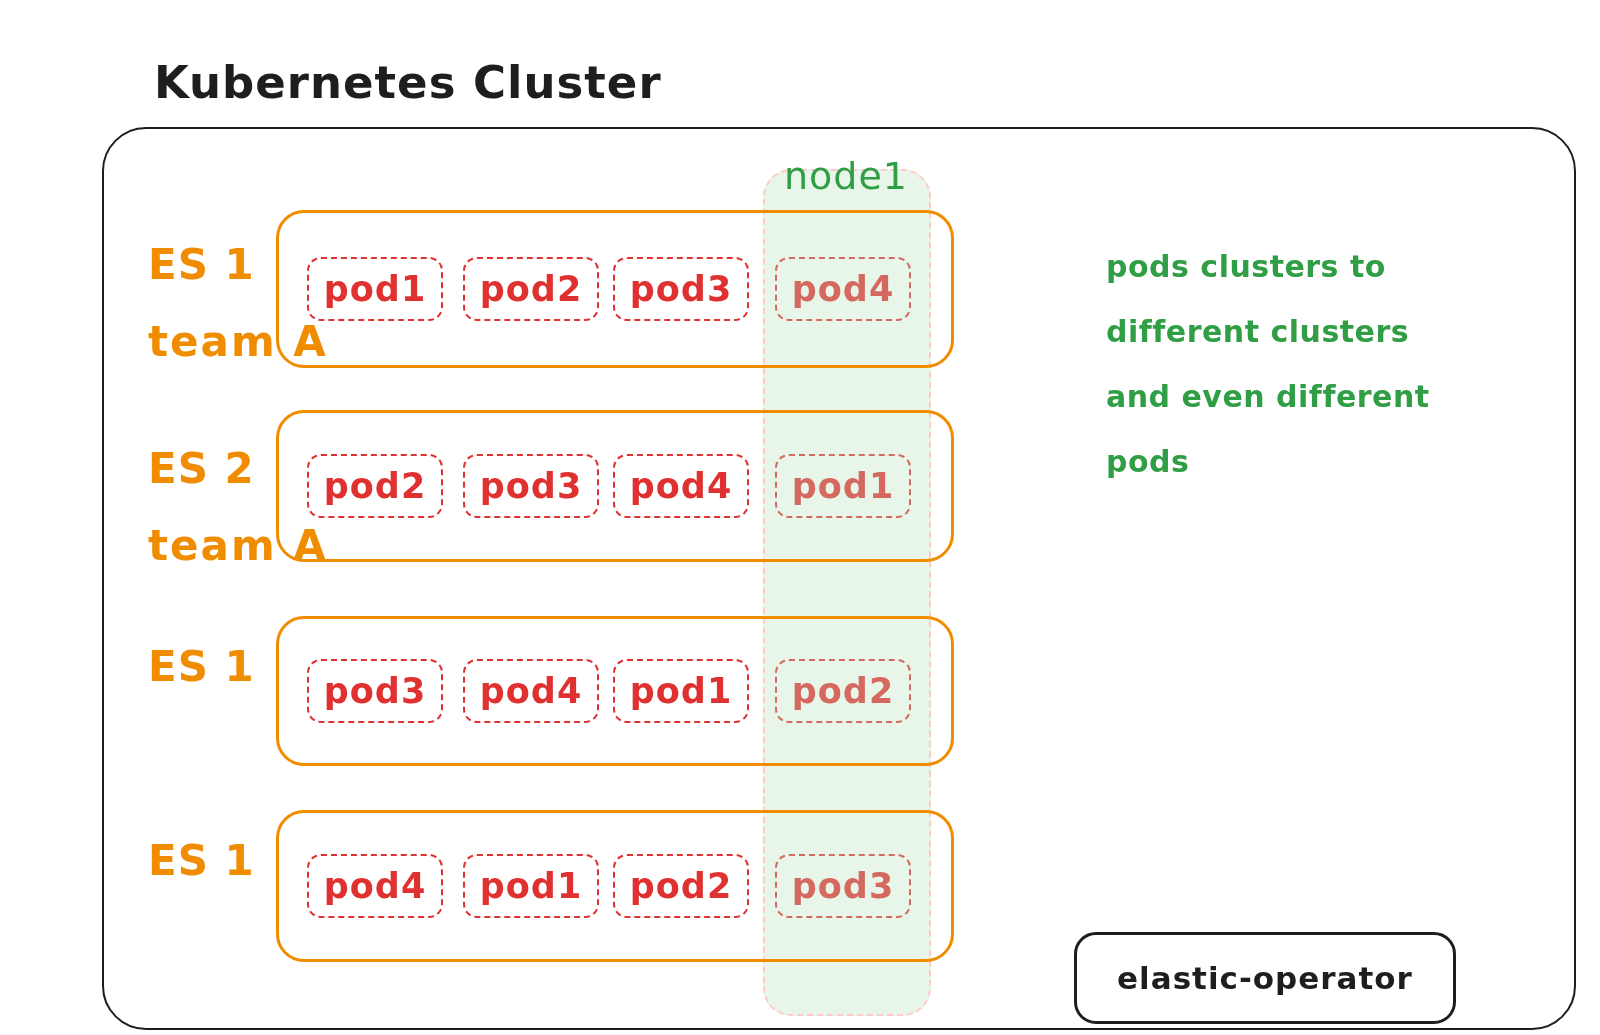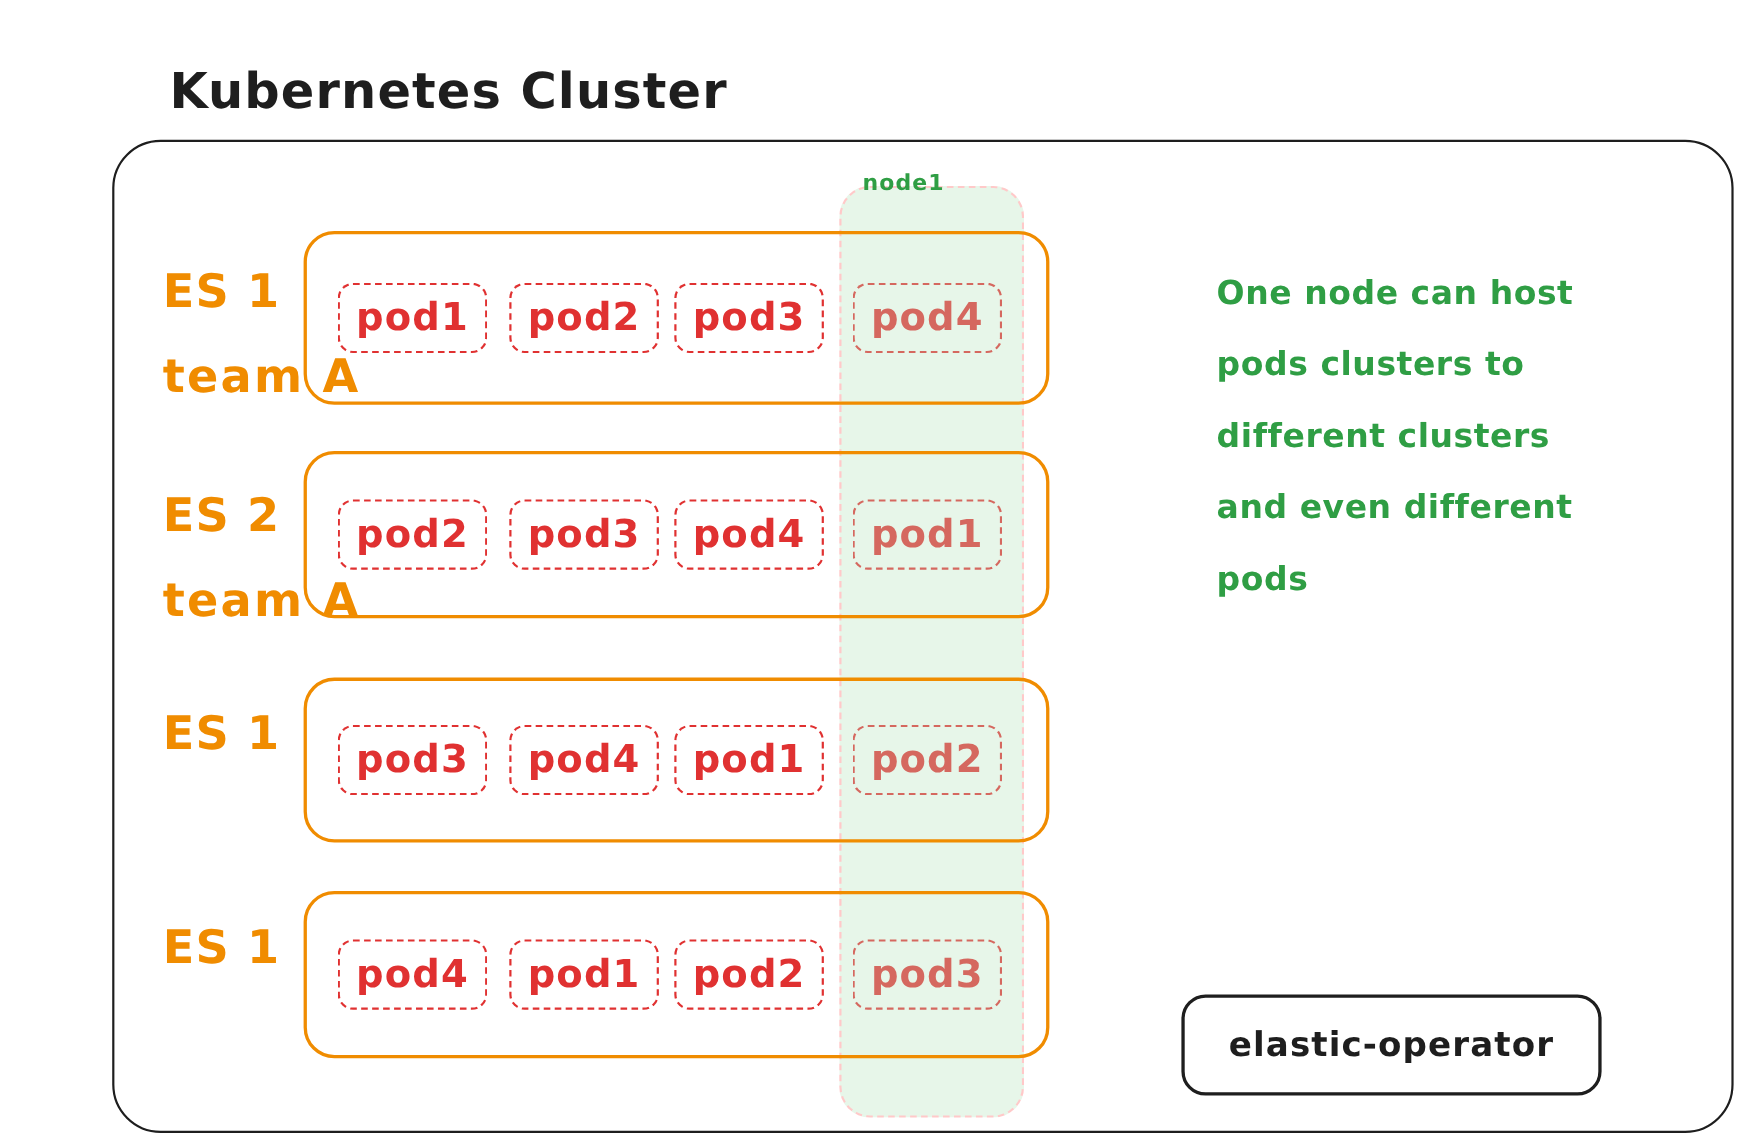--- a/index.html
+++ b/index.html
@@ -25,21 +25,21 @@
     position:absolute;left:78px;top:103px;width:1474px;height:903px;
     border:2.5px solid var(--ink);border-radius:44px;background:transparent;
   }
   .node-col{
     position:absolute;left:739px;top:145px;width:168px;height:847px;
     background:var(--node-fill);border:2px dashed var(--node-border);border-radius:28px;
     z-index:1;
   }
   .node-label{
     position:absolute;left:748px;top:118px;z-index:3;
-    font-size:20px;font-weight:700;color:var(--green);letter-spacing:1px;
+    font-size:38px;font-weight:400;color:var(--green);letter-spacing:1px;
   }
   .es-label{
     position:absolute;left:100px;z-index:2;
     font-size:42px;font-weight:700;color:var(--orange);line-height:53px;letter-spacing:1px;
   }
   .es-label .line2{letter-spacing:2px;}
   .lbl1{top:190px;} .lbl2{top:394px;} .lbl3{top:592px;} .lbl4{top:786px;}
   .es-box{
     position:absolute;left:252px;width:678px;
     border:3px solid var(--orange);border-radius:28px;background:transparent;
@@ -57,21 +57,21 @@
     background:transparent;
     text-align:center;
   }
   .p1{left:28px;} .p2{left:184px;} .p3{left:334px;} .p4{left:496px;}
   .pod.in-node{border-color:var(--red-muted);color:var(--red-muted);}
   .annotation{
     position:absolute;left:1058px;top:198px;z-index:2;
     font-size:30px;font-weight:600;color:var(--green);line-height:41px;letter-spacing:0.5px;
   }
   .operator-box{
-    position:absolute;left:1050px;top:880px;width:382px;height:92px;
+    position:absolute;left:1050px;top:908px;width:382px;height:92px;
     border:3px solid var(--ink);border-radius:22px;background:#ffffff;
     display:flex;align-items:center;justify-content:center;z-index:2;
   }
   .operator-box span{
     font-size:31px;font-weight:700;color:var(--ink);letter-spacing:1px;
   }
 </style>
 </head>
 <body>
 
@@ -120,21 +120,20 @@
     <div class="line1">ES 1</div>
   </div>
   <div class="es-box row4">
     <div class="pod p1">pod4</div>
     <div class="pod p2">pod1</div>
     <div class="pod p3">pod2</div>
     <div class="pod p4 in-node">pod3</div>
   </div>
 
   <div class="annotation">
-    <div>One node can host</div>
     <div>pods clusters to</div>
     <div>different clusters</div>
     <div>and even different</div>
     <div>pods</div>
   </div>
 
   <div class="operator-box">
     <span>elastic-operator</span>
   </div>
 

